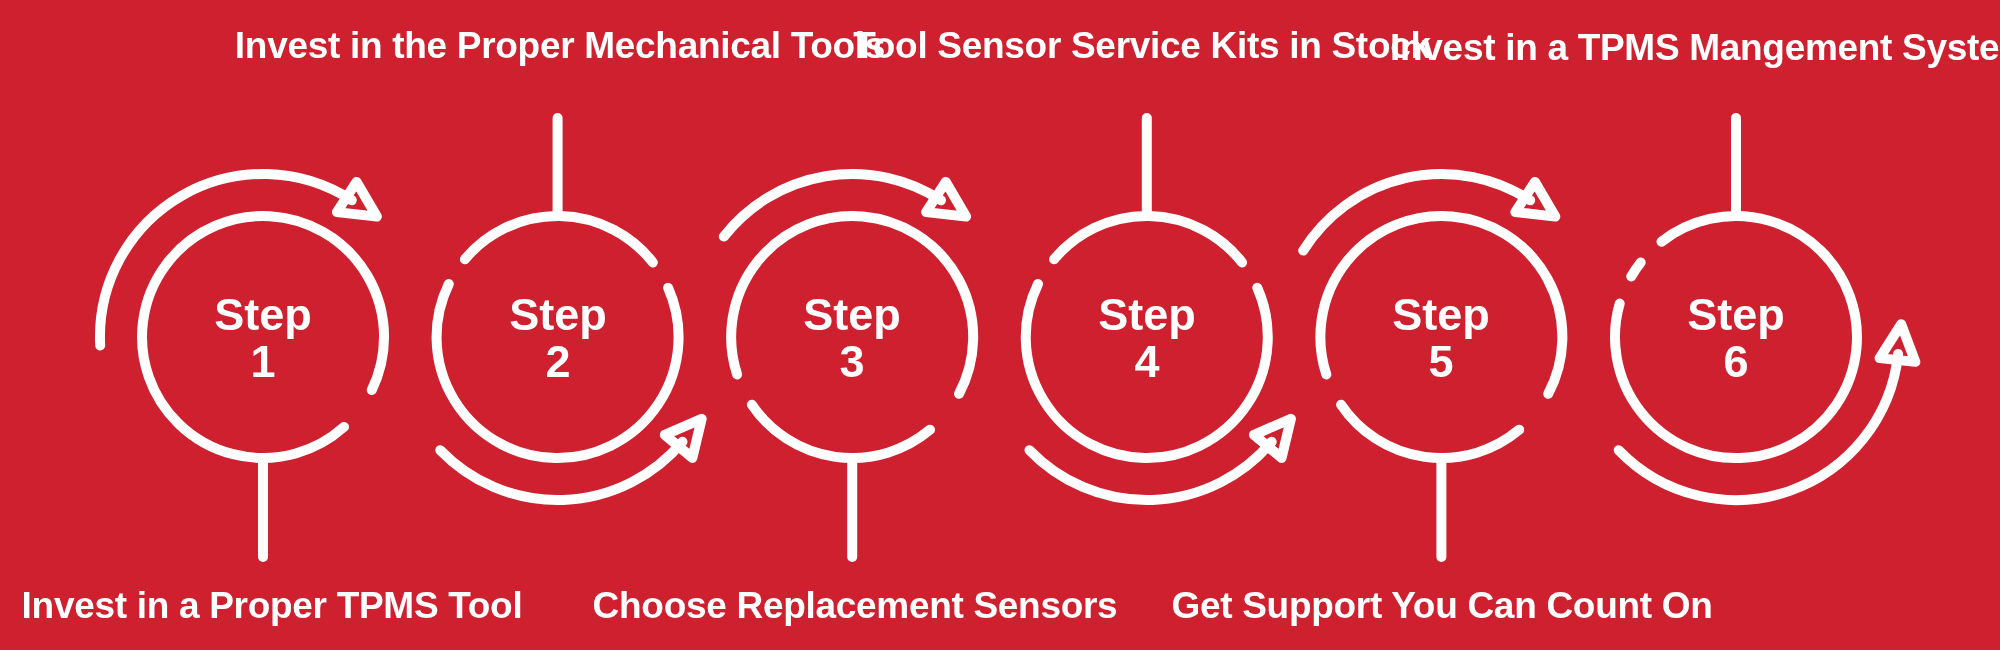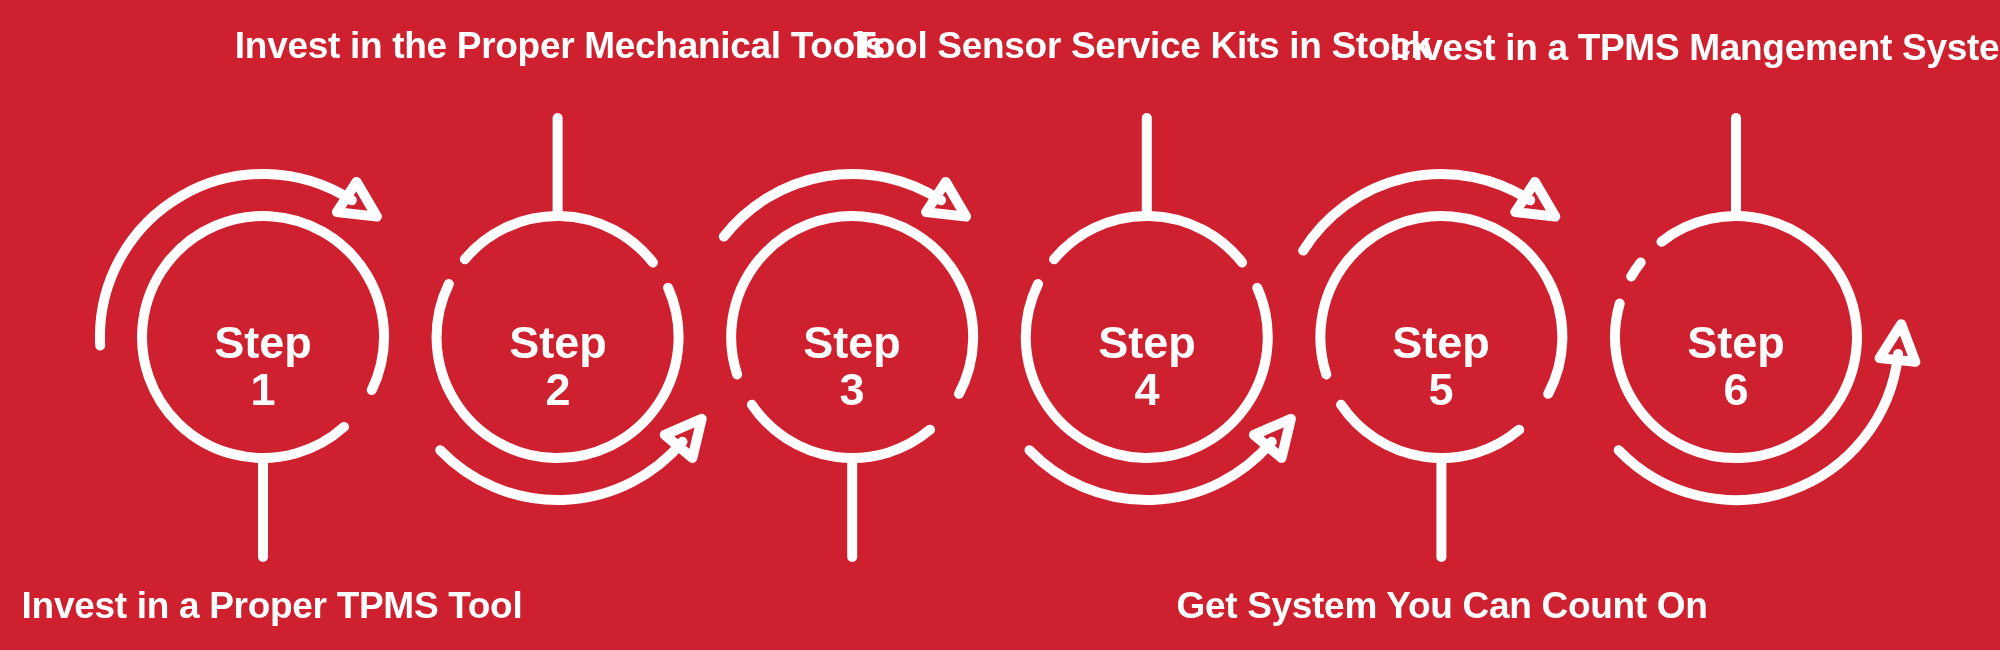--- a/index.html
+++ b/index.html
@@ -3,21 +3,21 @@
 <meta charset="utf-8">
 <style>
   :root { --bg:#ce202e; --fg:#ffffff; }
   * { margin:0; padding:0; box-sizing:border-box; }
   html,body { width:2000px; height:650px; overflow:hidden; }
   body { background:var(--bg); font-family:"Liberation Sans","DejaVu Sans",sans-serif; }
   .stage { position:relative; width:2000px; height:650px; }
   svg.diagram { position:absolute; left:0; top:0; }
   svg.diagram g { stroke:var(--fg); stroke-width:10; fill:none; stroke-linecap:round; stroke-linejoin:round; }
   .step-label { position:absolute; top:291px; width:220px; text-align:center; color:var(--fg);
-                font-size:45px; line-height:47px; font-weight:700;margin-top:28px; }
+                font-size:45px; line-height:47px; font-weight:700; }
   .caption { position:absolute; transform:translateX(-50%); white-space:nowrap; color:var(--fg);
              font-size:37px; line-height:44px; font-weight:700; letter-spacing:-0.3px; }
   .cap-0 { left:272px;  top:584px; }
   .cap-1 { left:560px;  top:24px;  }
   .cap-2 { left:855px;  top:584px; }
   .cap-3 { left:1142px; top:24px;  }
   .cap-4 { left:1442px; top:584px; }
   .cap-5 { left:1711px; top:26px;  }
   .sl-0 { left:153px; }  .sl-1 { left:448px; }  .sl-2 { left:742px; }
   .sl-3 { left:1037px; } .sl-4 { left:1331px; } .sl-5 { left:1626px; }
@@ -91,17 +91,18 @@
     <div>Step</div>
     <div>5</div>
   </div>
   <div class="step-label sl-5">
     <div>Step</div>
     <div>6</div>
   </div>
 
   <div class="caption cap-1">Invest in the Proper Mechanical Tools</div>
   <div class="caption cap-0">Invest in a Proper TPMS Tool</div>
+  <div class="caption cap-2">Choose Replacement Sensors</div>
   <div class="caption cap-3">Tool Sensor Service Kits in Stock</div>
-  <div class="caption cap-4">Get System You Can Count On</div>
+  <div class="caption cap-4">Get Support You Can Count On</div>
   <div class="caption cap-5">Invest in a TPMS Mangement System</div>
 
 </div>
 
 </body></html>

